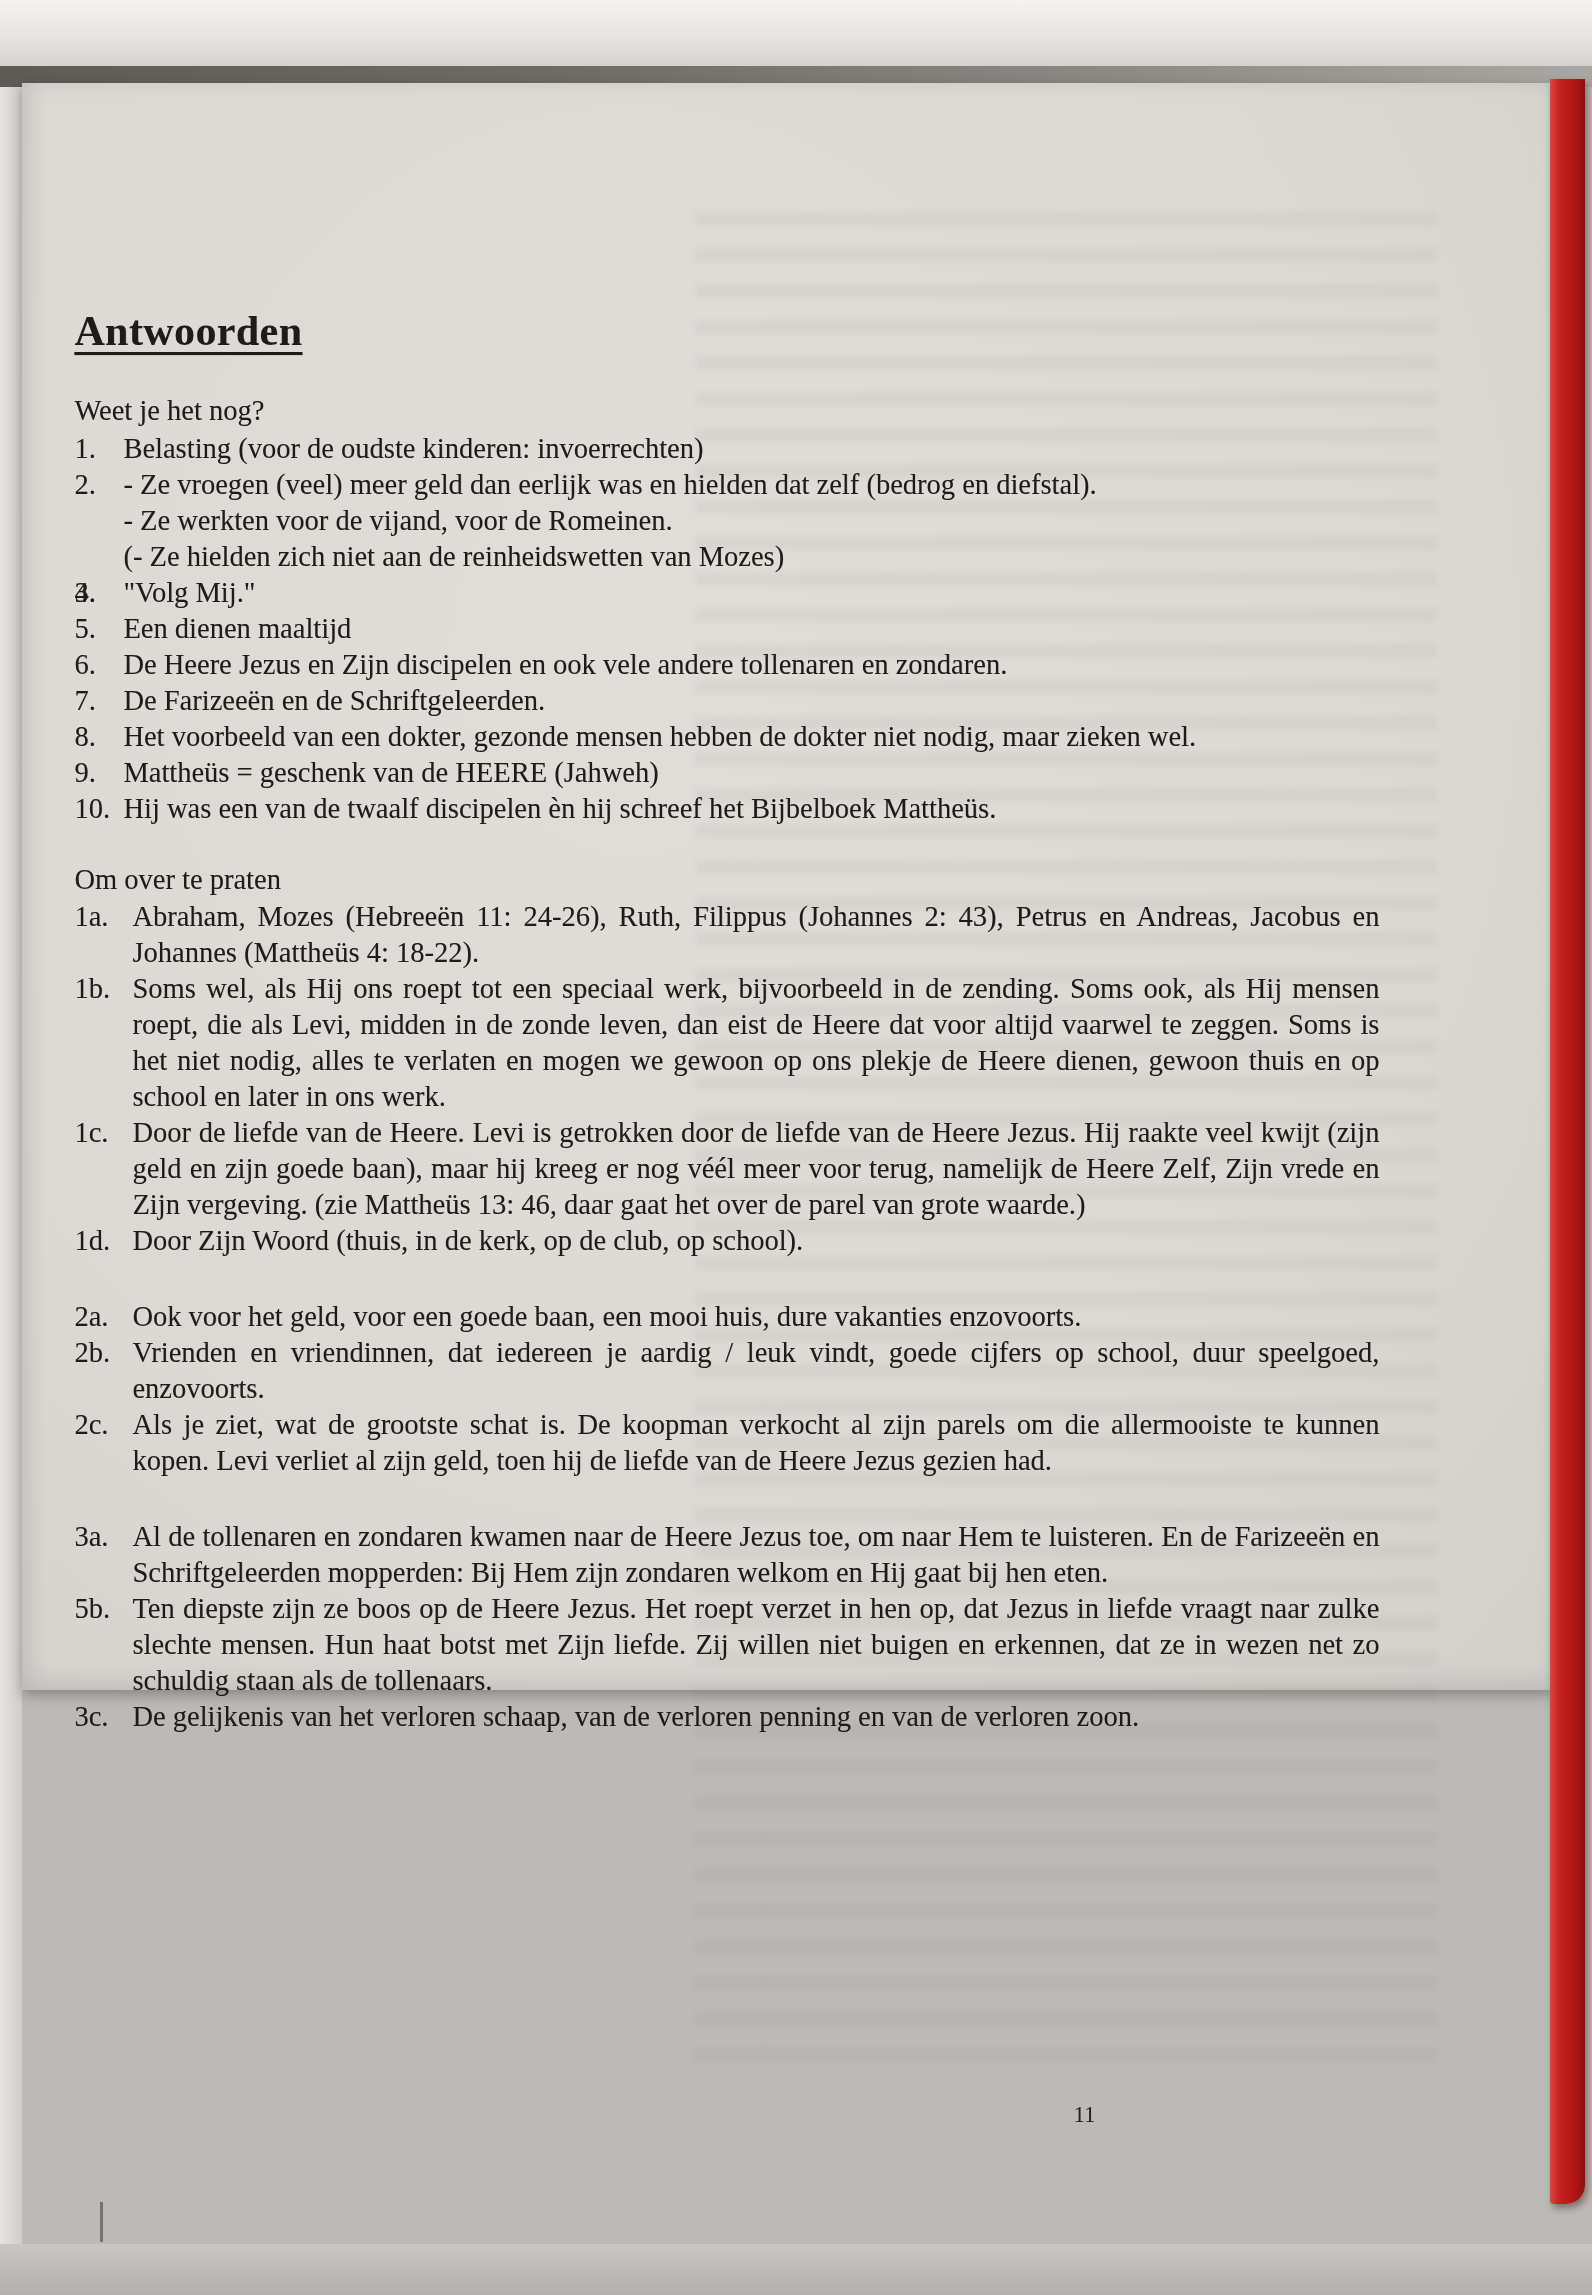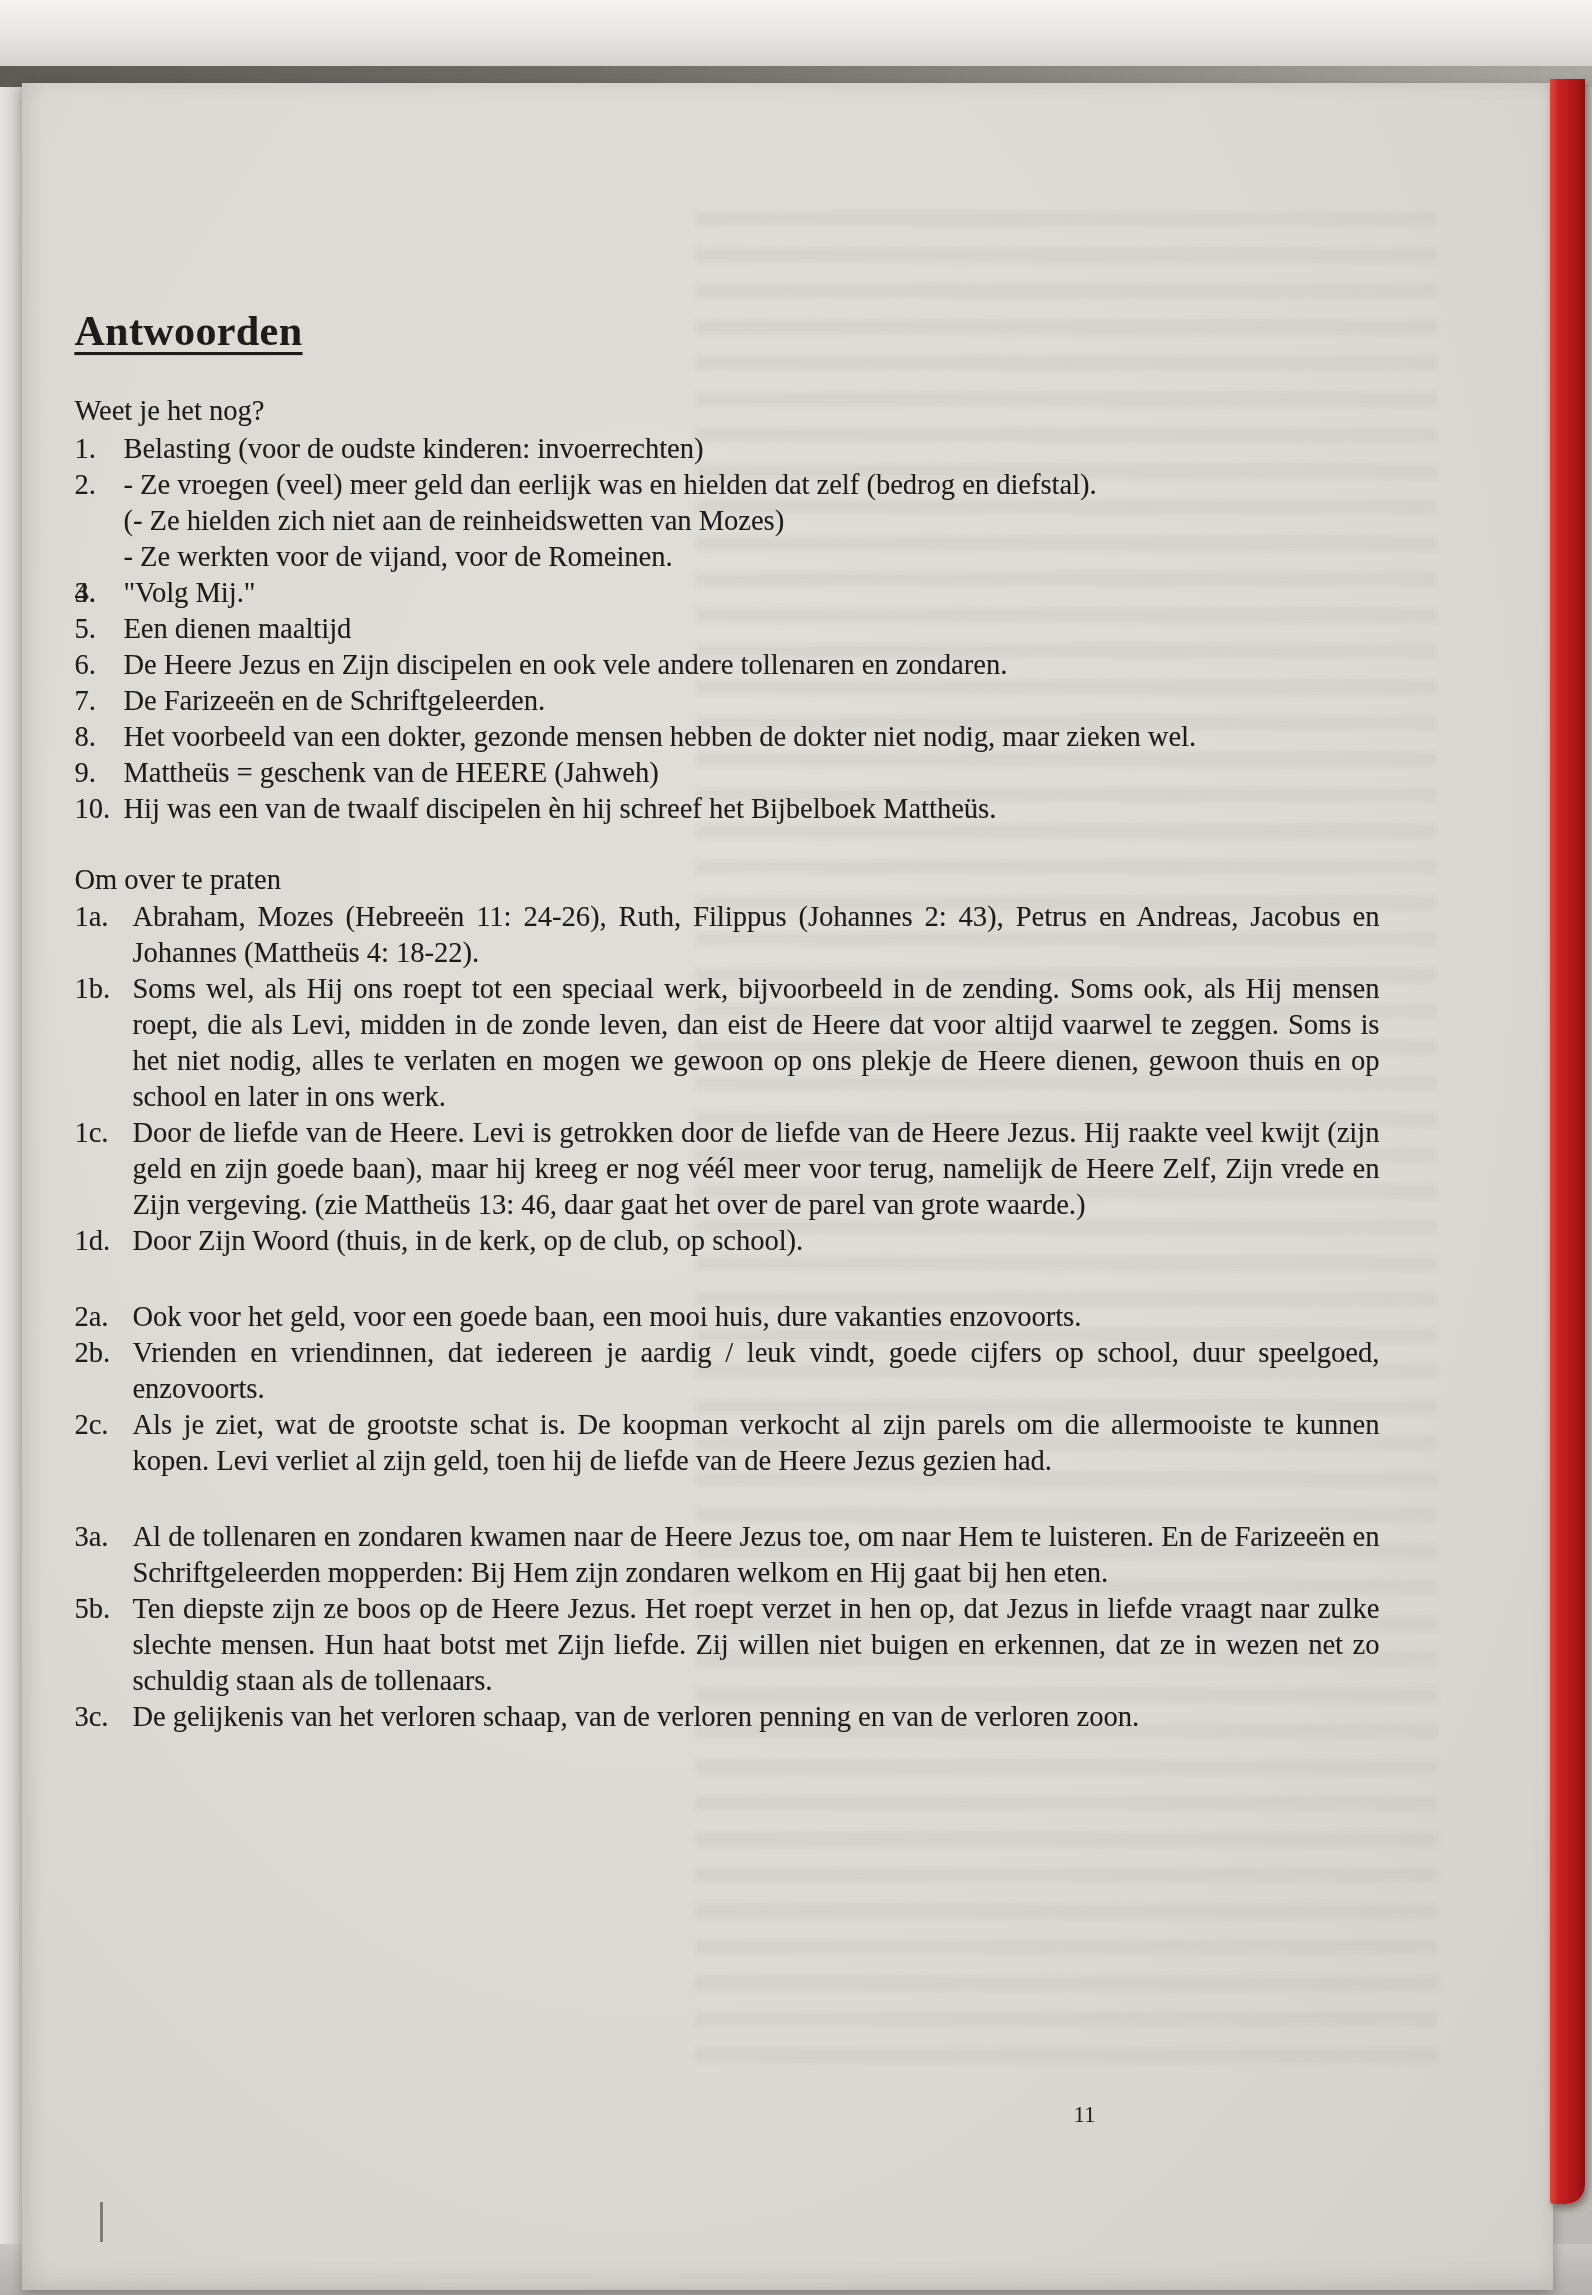--- a/index.html
+++ b/index.html
@@ -11,21 +11,21 @@
   
   .scan-left{position:absolute;left:0;top:0;width:22.4px;height:100%;
     background:linear-gradient(90deg,#e6e4e1,#cfcdc9);}
   .scan-top{position:absolute;left:0;top:0;width:100%;height:69px;
     background:linear-gradient(180deg,#f4f3f1 0%,#e6e4e1 55%,#d2d0cd 100%);}
   .book-top-edge{position:absolute;left:0;top:66px;width:100%;height:21px;
     background:linear-gradient(90deg,#5e5a56 0%,#6e6a66 35%,#8d8984 70%,#aaa7a2 100%);}
   .scan-bottom{position:absolute;left:0;top:2244px;width:100%;height:52px;
     background:linear-gradient(180deg,#c9c7c3,#b2b0ac);}
   
-  .page{position:absolute;left:22.4px;top:83px;width:1531px;height:2207px;
+  .page{position:absolute;left:22.4px;top:83px;width:1531px;height:1607px;
     background:radial-gradient(ellipse at 40% 35%, #e0ded9 0%, #dbd9d4 60%, #d2d0cb 100%);
     box-shadow:inset 8.6px 0 21px rgba(0,0,0,0.07),
                inset 0 -10.4px 24px rgba(0,0,0,0.06),
                0 5.2px 12px rgba(0,0,0,0.28);
   }
   
   .red-cover-edge{position:absolute;left:1550px;top:79px;width:35px;height:2125px;
     background:linear-gradient(90deg,#da4a3a 0%,#c62222 25%,#b01616 70%,#8e1010 100%);
     border-radius:0 0 19px 3.5px;
     box-shadow:2.6px 4.3px 7.8px rgba(60,20,15,0.45);}
@@ -65,22 +65,22 @@
   <div class="bleed"></div>
   <div class="stray-mark"></div>
 
   <div class="content">
     <h1 class="title">Antwoorden</h1>
 
     <h2 class="section-heading">Weet je het nog?</h2>
     <div class="s1">
       <div class="item"><span class="label">1.</span><span class="text">Belasting (voor de oudste kinderen: invoerrechten)</span></div>
       <div class="item"><span class="label">2.</span><span class="text">- Ze vroegen (veel) meer geld dan eerlijk was en hielden dat zelf (bedrog en diefstal).</span></div>
+      <div class="item"><span class="label"></span><span class="text">- Ze werkten voor de vijand, voor de Romeinen.</span></div>
       <div class="item"><span class="label"></span><span class="text">(- Ze hielden zich niet aan de reinheidswetten van Mozes)</span></div>
-      <div class="item"><span class="label"></span><span class="text">- Ze werkten voor de vijand, voor de Romeinen.</span></div>
       <div class="item"><span class="label">3.</span></div>
       <div class="item"><span class="label">4.</span><span class="text">"Volg Mij."</span></div>
       <div class="item"><span class="label">5.</span><span class="text">Een dienen maaltijd</span></div>
       <div class="item"><span class="label">6.</span><span class="text">De Heere Jezus en Zijn discipelen en ook vele andere tollenaren en zondaren.</span></div>
       <div class="item"><span class="label">7.</span><span class="text">De Farizeeën en de Schriftgeleerden.</span></div>
       <div class="item"><span class="label">8.</span><span class="text">Het voorbeeld van een dokter, gezonde mensen hebben de dokter niet nodig, maar zieken wel.</span></div>
       <div class="item"><span class="label">9.</span><span class="text">Mattheüs = geschenk van de HEERE (Jahweh)</span></div>
       <div class="item"><span class="label">10.</span><span class="text">Hij was een van de twaalf discipelen èn hij schreef het Bijbelboek Mattheüs.</span></div>
     </div>
 

